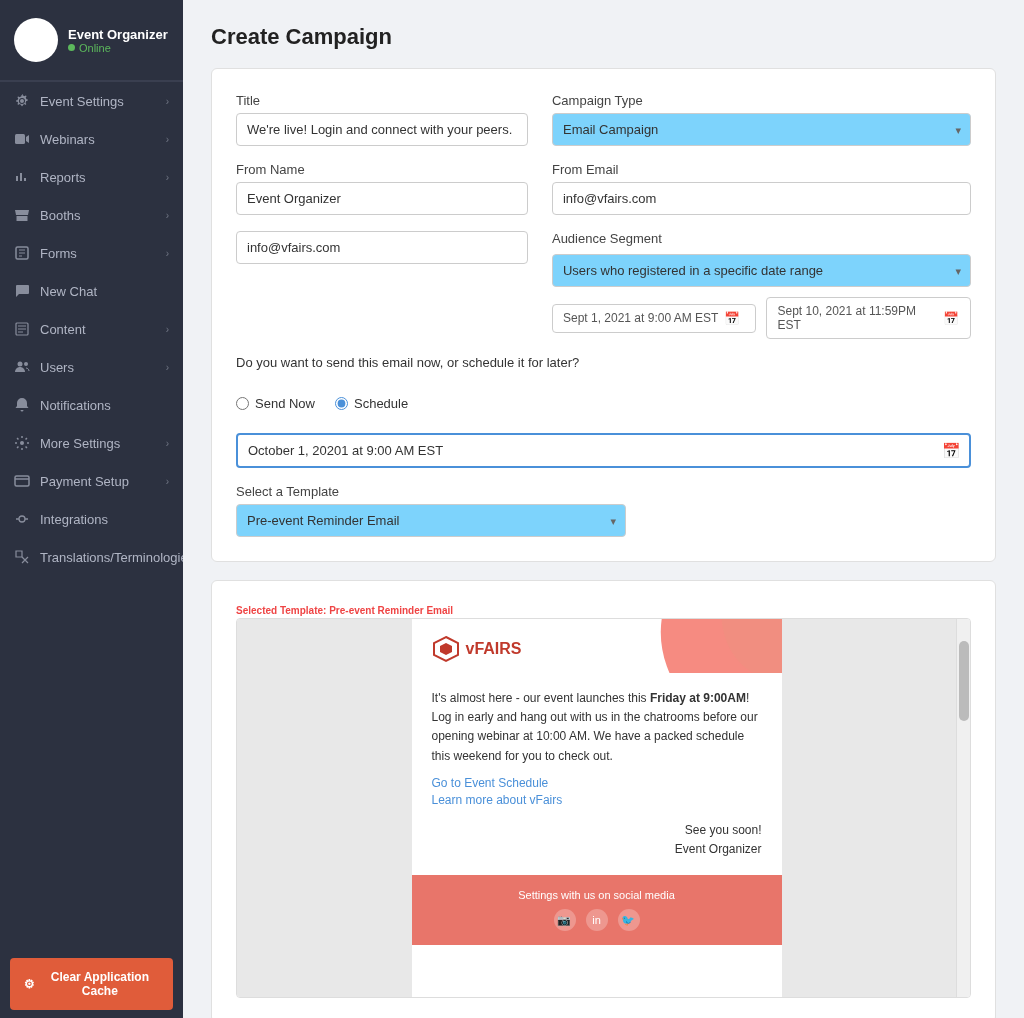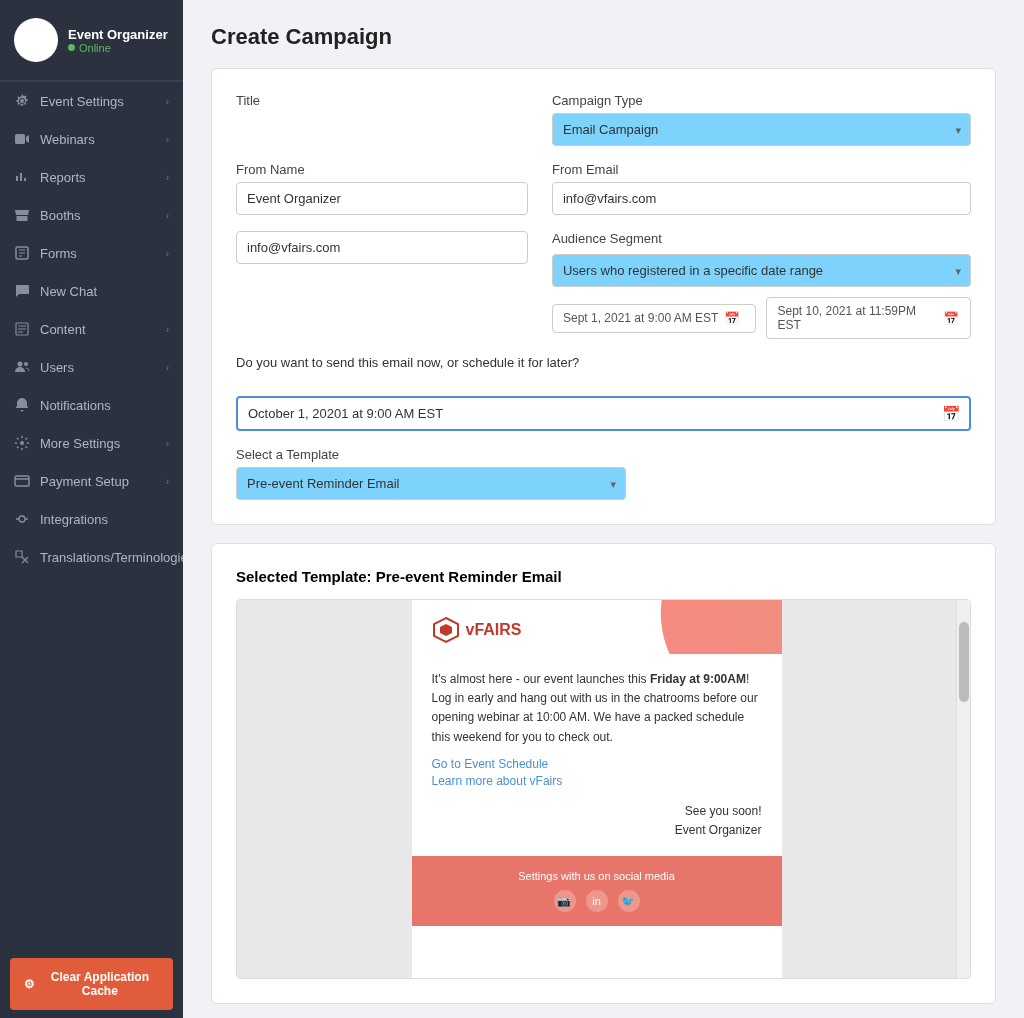--- a/index.html
+++ b/index.html
@@ -189,24 +189,24 @@
       font-size: 12px;
       color: #555;
       background: #fff;
       flex: 1;
     }
     .audience-date-icon { font-size: 13px; color: #888; cursor: pointer; }
 
     
     .template-section { margin-top: 0; }
     .template-title {
-      font-size: 15px;
+      font-size: 10px;
       font-weight: 600;
-      color: #000000;
-      margin-bottom: 14px;
+      color: #ef4444;
+      margin-bottom: 2px;
     }
     .email-preview-wrapper {
       border: 1px solid #ddd;
       border-radius: 4px;
       overflow: hidden;
       height: 380px;
       position: relative;
       display: flex;
     }
     .email-preview-scroll {
@@ -441,20 +441,21 @@
 </div>
 
 <div class="main">
   <h1 class="page-title">Create Campaign</h1>
 
   <div class="card">
     <div class="form-grid">
 
       <div class="form-group">
         <label class="form-label">Title</label>
+        <input class="form-input" type="text" value="We're live! Login and connect with your peers." style="">
       </div>
 
       <div class="form-group">
         <label class="form-label">Campaign Type</label>
         <div class="form-select-wrapper">
           <select class="form-select">
             <option>Email Campaign</option>
           </select>
           <span class="select-chevron">▾</span>
         </div>
@@ -489,20 +490,30 @@
           </div>
           <div class="audience-date-input">
             <span>Sept 10, 2021 at 11:59PM EST</span>
             <span class="audience-date-icon">📅</span>
           </div>
         </div>
       </div>
 
       <div class="schedule-question">Do you want to send this email now, or schedule it for later?</div>
 
+      <div class="radio-group">
+        <label class="radio-option">
+          <input type="radio" name="schedule" style="">
+          <span>Send Now</span>
+        </label>
+        <label class="radio-option">
+          <input type="radio" name="schedule" checked="" style="">
+          <span>Schedule</span>
+        </label>
+      </div>
 
       <div class="date-input-wrapper">
         <input class="date-input" type="text" value="October 1, 20201 at 9:00 AM EST" style="">
         <span class="calendar-icon">📅</span>
       </div>
 
       <div class="form-group" style="grid-column: span 2;">
         <label class="form-label">Select a Template</label>
         <div class="form-select-wrapper" style="max-width: 390px;">
           <select class="form-select">

